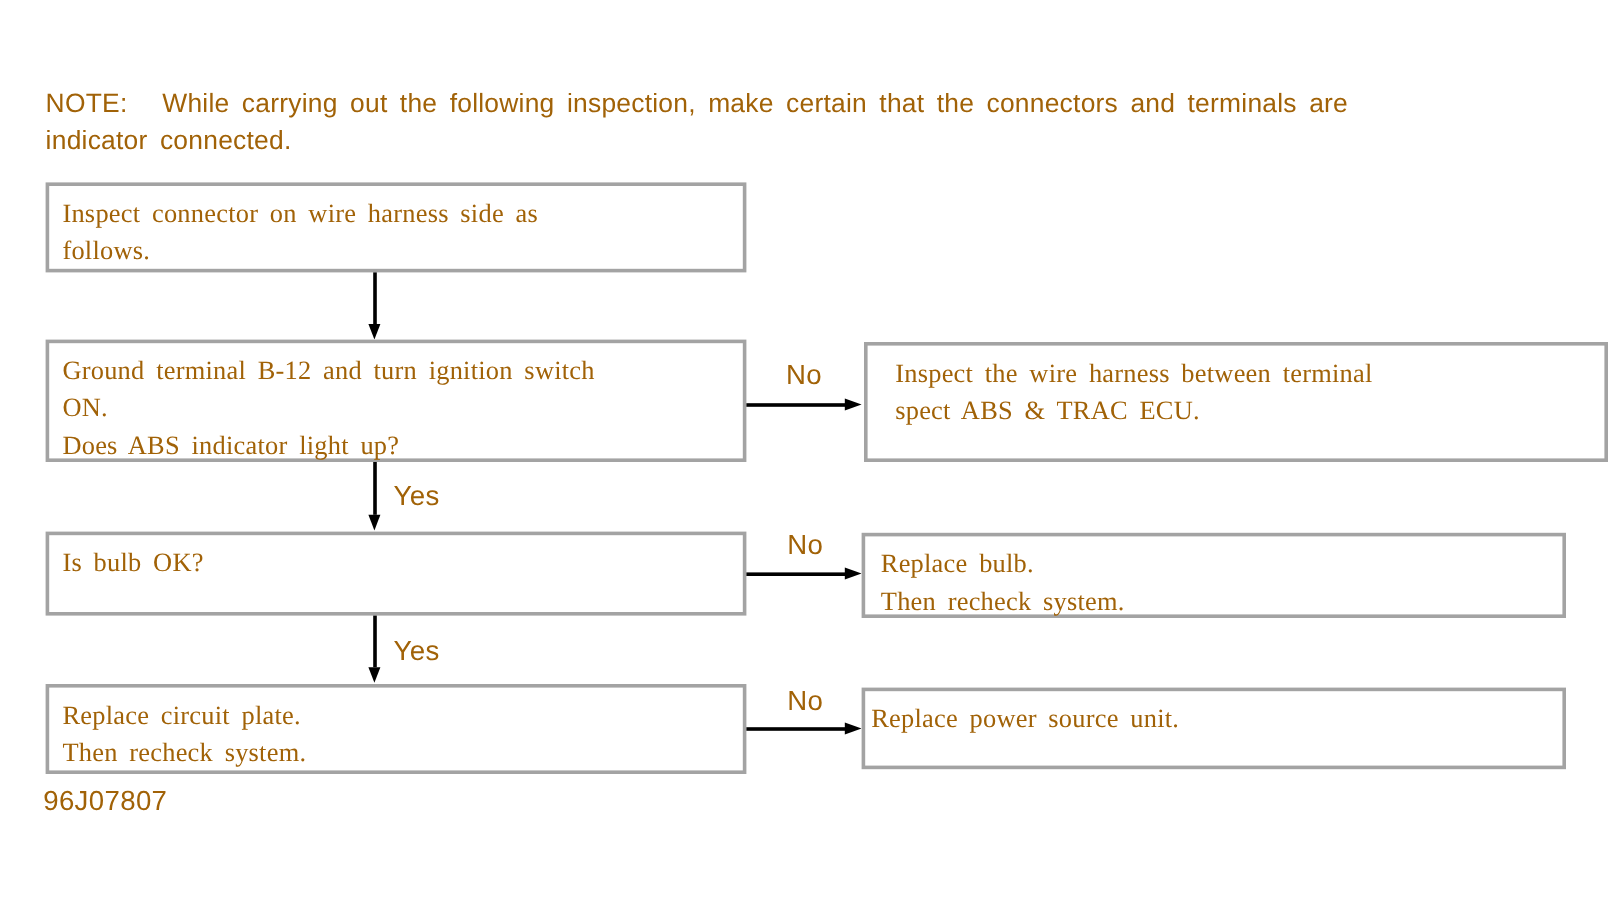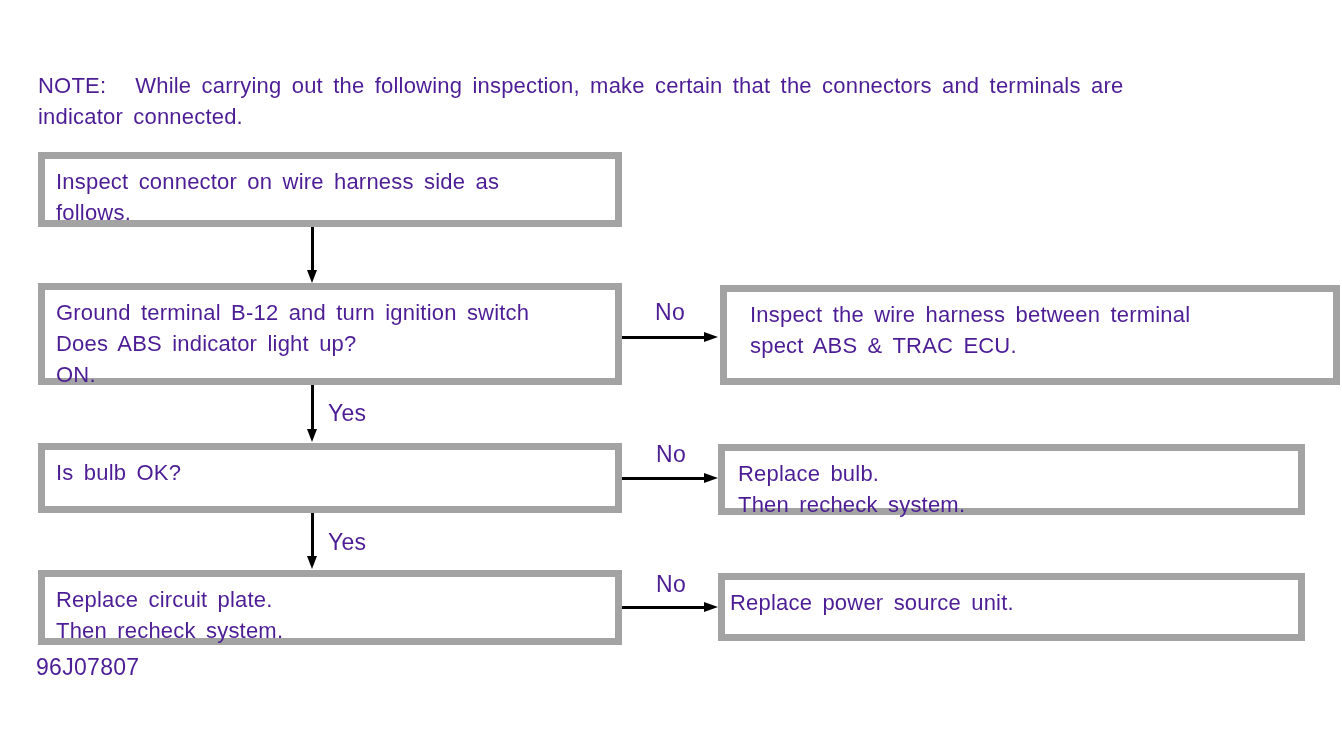--- a/index.html
+++ b/index.html
@@ -6,47 +6,48 @@
     margin: 0;
     padding: 0;
     background: #ffffff;
   }
   .page {
     position: relative;
     width: 1342px;
     height: 751px;
     background: #ffffff;
     font-family: "Liberation Sans", sans-serif;
-    color: #4c1d95;
+    color: #a16207;
     overflow: hidden;
   }
   .note {
     position: absolute;
     left: 38px;
     top: 70px;
     width: 1280px;
     font-size: 22px;
     line-height: 31px;
     word-spacing: 4px;
     letter-spacing: 0.2px;
   }
   .note-label {
     margin-right: 29px;
   }
   .box {
     position: absolute;
     box-sizing: border-box;
-    border: 7px solid #a3a3a3;
+    border: 3px solid #a3a3a3;
     background: #ffffff;
     padding: 7px 11px;
     font-size: 22px;
     line-height: 31px;
     word-spacing: 4px;
     letter-spacing: 0.2px;
     white-space: nowrap;
+    font-family: Liberation Serif, serif;
   }
   #box-step1   { left: 38px;  top: 152px; width: 584px; height: 75px;  }
   #box-step2   { left: 38px;  top: 283px; width: 584px; height: 102px; }
   #box-step3   { left: 38px;  top: 443px; width: 584px; height: 70px;  }
   #box-step4   { left: 38px;  top: 570px; width: 584px; height: 75px;  }
   #box-result1 { left: 720px; top: 285px; width: 620px; height: 100px; padding-left: 23px; }
   #box-result2 { left: 718px; top: 444px; width: 587px; height: 71px;  padding-left: 13px; }
   #box-result3 { left: 718px; top: 573px; width: 587px; height: 68px;  padding-left: 5px; }
 
   .vline {
@@ -123,22 +124,22 @@
   <div class="box" id="box-step1">
     <div>Inspect connector on wire harness side as</div>
     <div>follows.</div>
   </div>
 
   <div class="vline" id="vline-1"></div>
   <div class="arrow-down" id="arrowhead-1"></div>
 
   <div class="box" id="box-step2">
     <div>Ground terminal B-12 and turn ignition switch</div>
+    <div>ON.</div>
     <div>Does ABS indicator light up?</div>
-    <div>ON.</div>
   </div>
 
   <div class="edge-label" id="label-no-1">No</div>
   <div class="hline" id="hline-1"></div>
   <div class="arrow-right" id="arrowhead-r1"></div>
 
   <div class="box" id="box-result1">
     <div>Inspect the wire harness between terminal</div>
     <div>spect ABS &amp; TRAC ECU.</div>
   </div>

